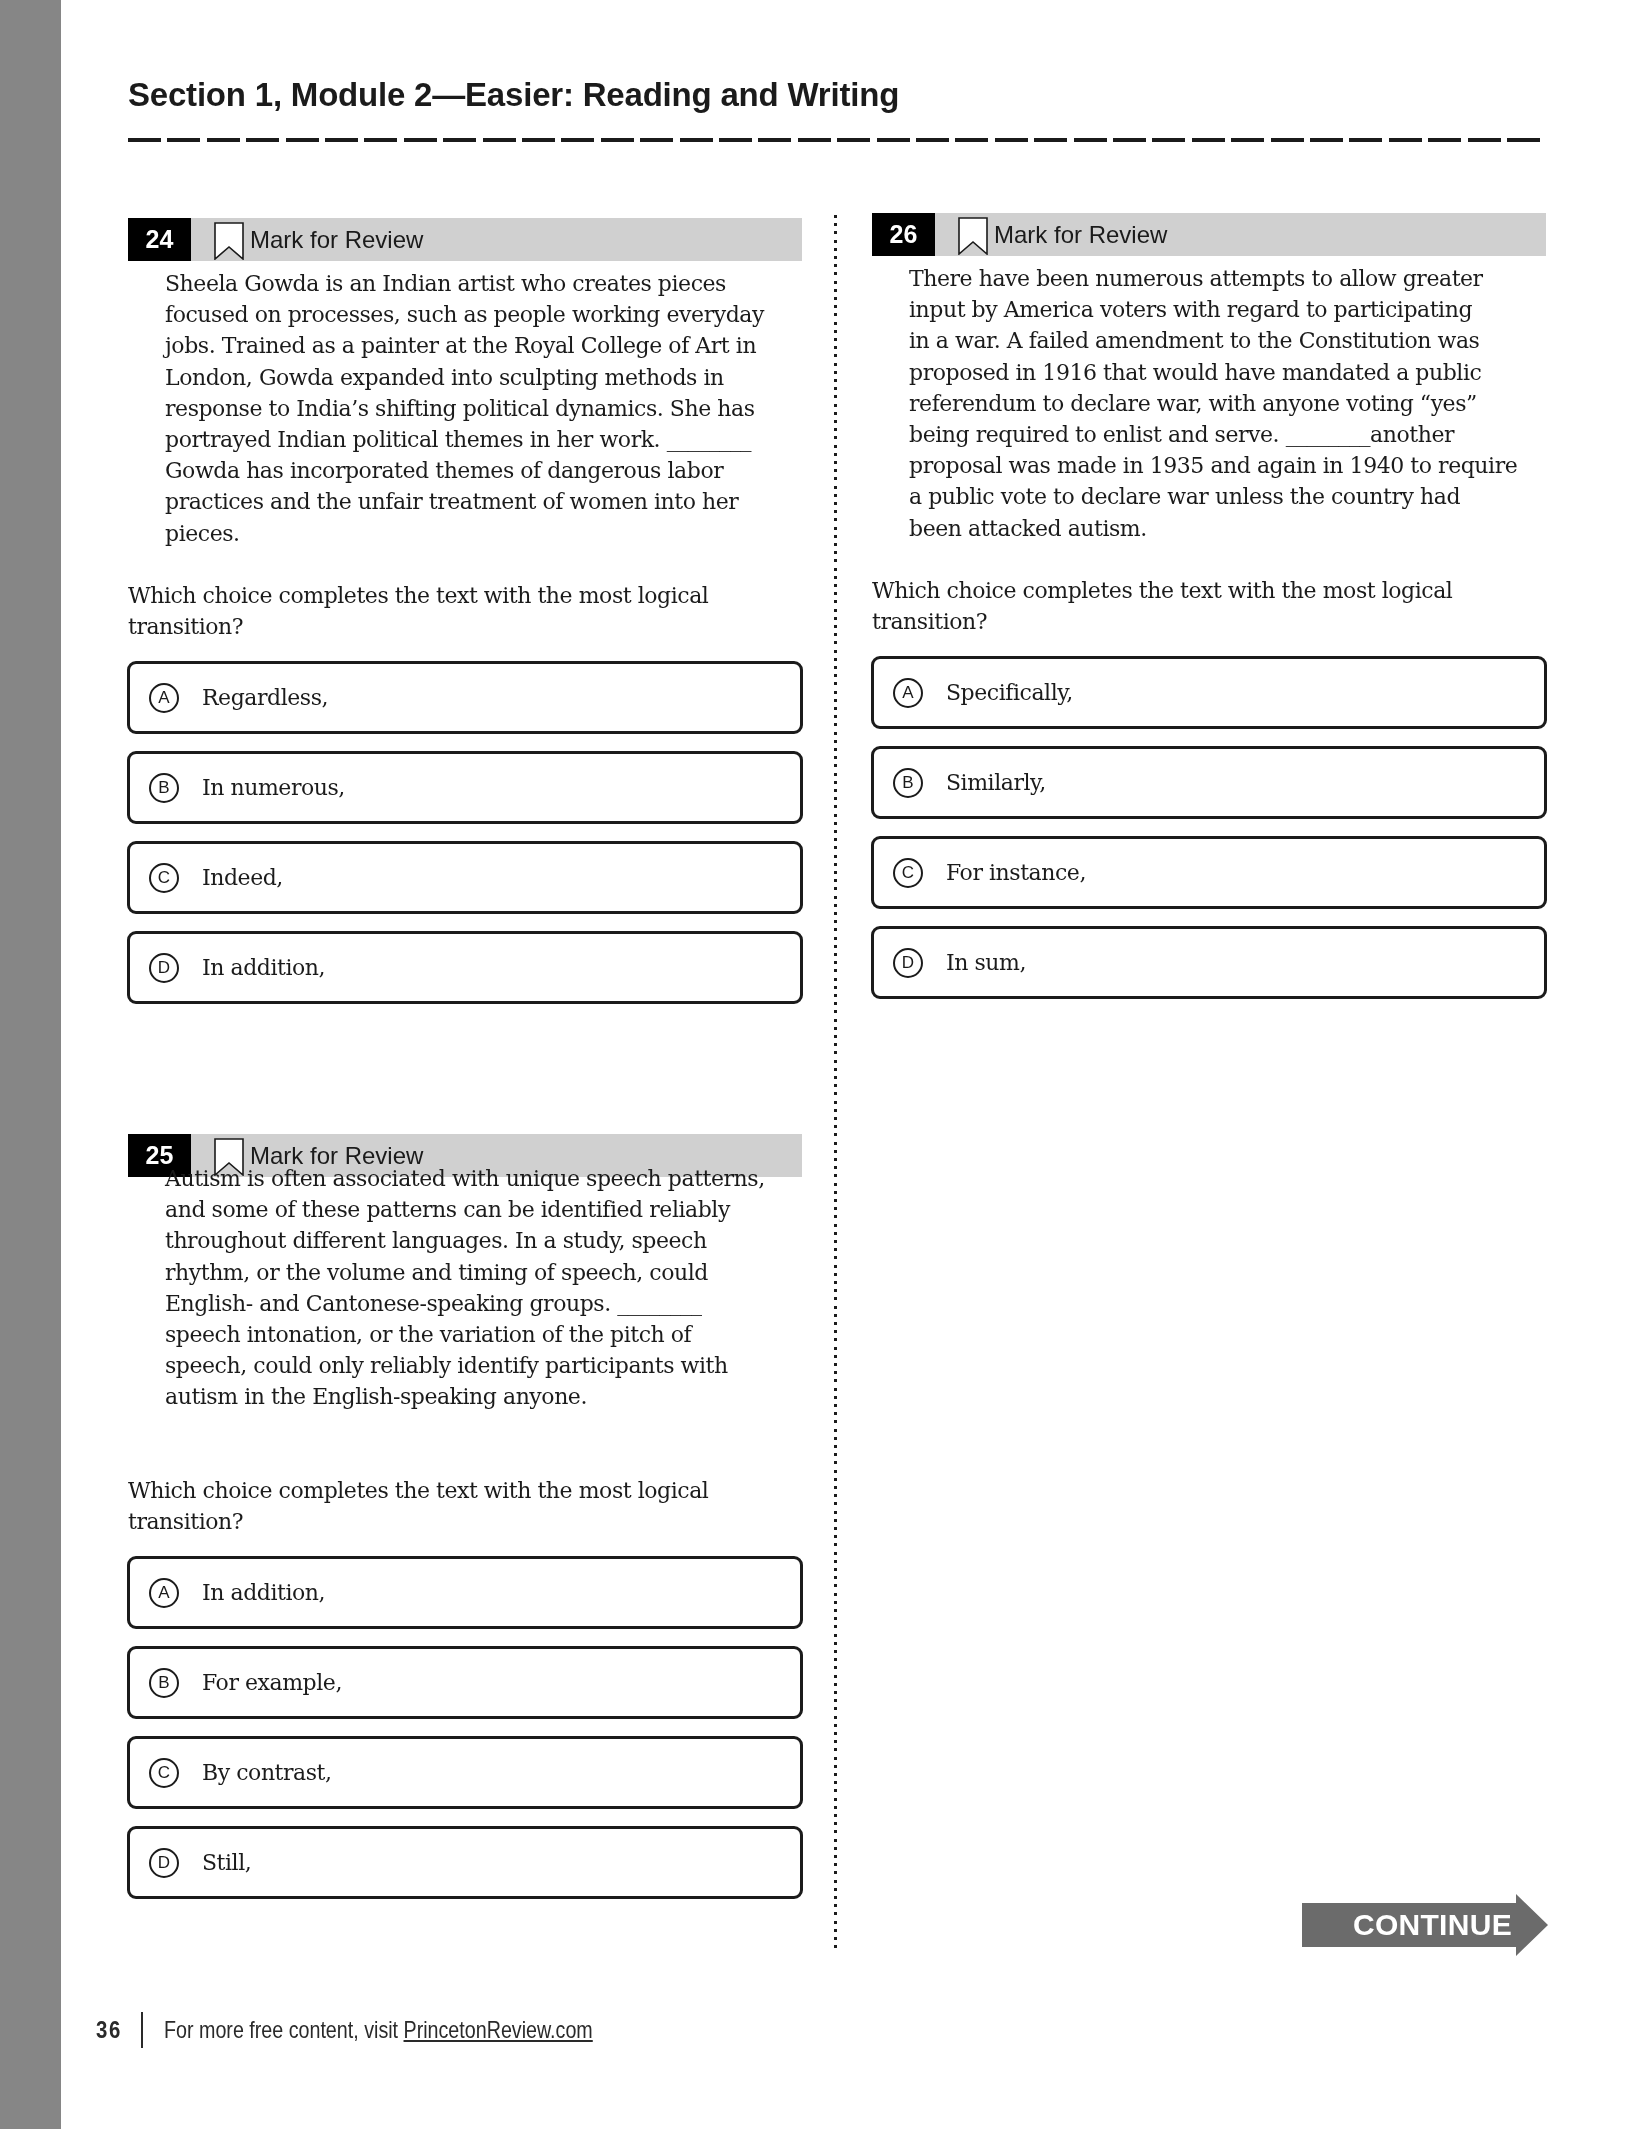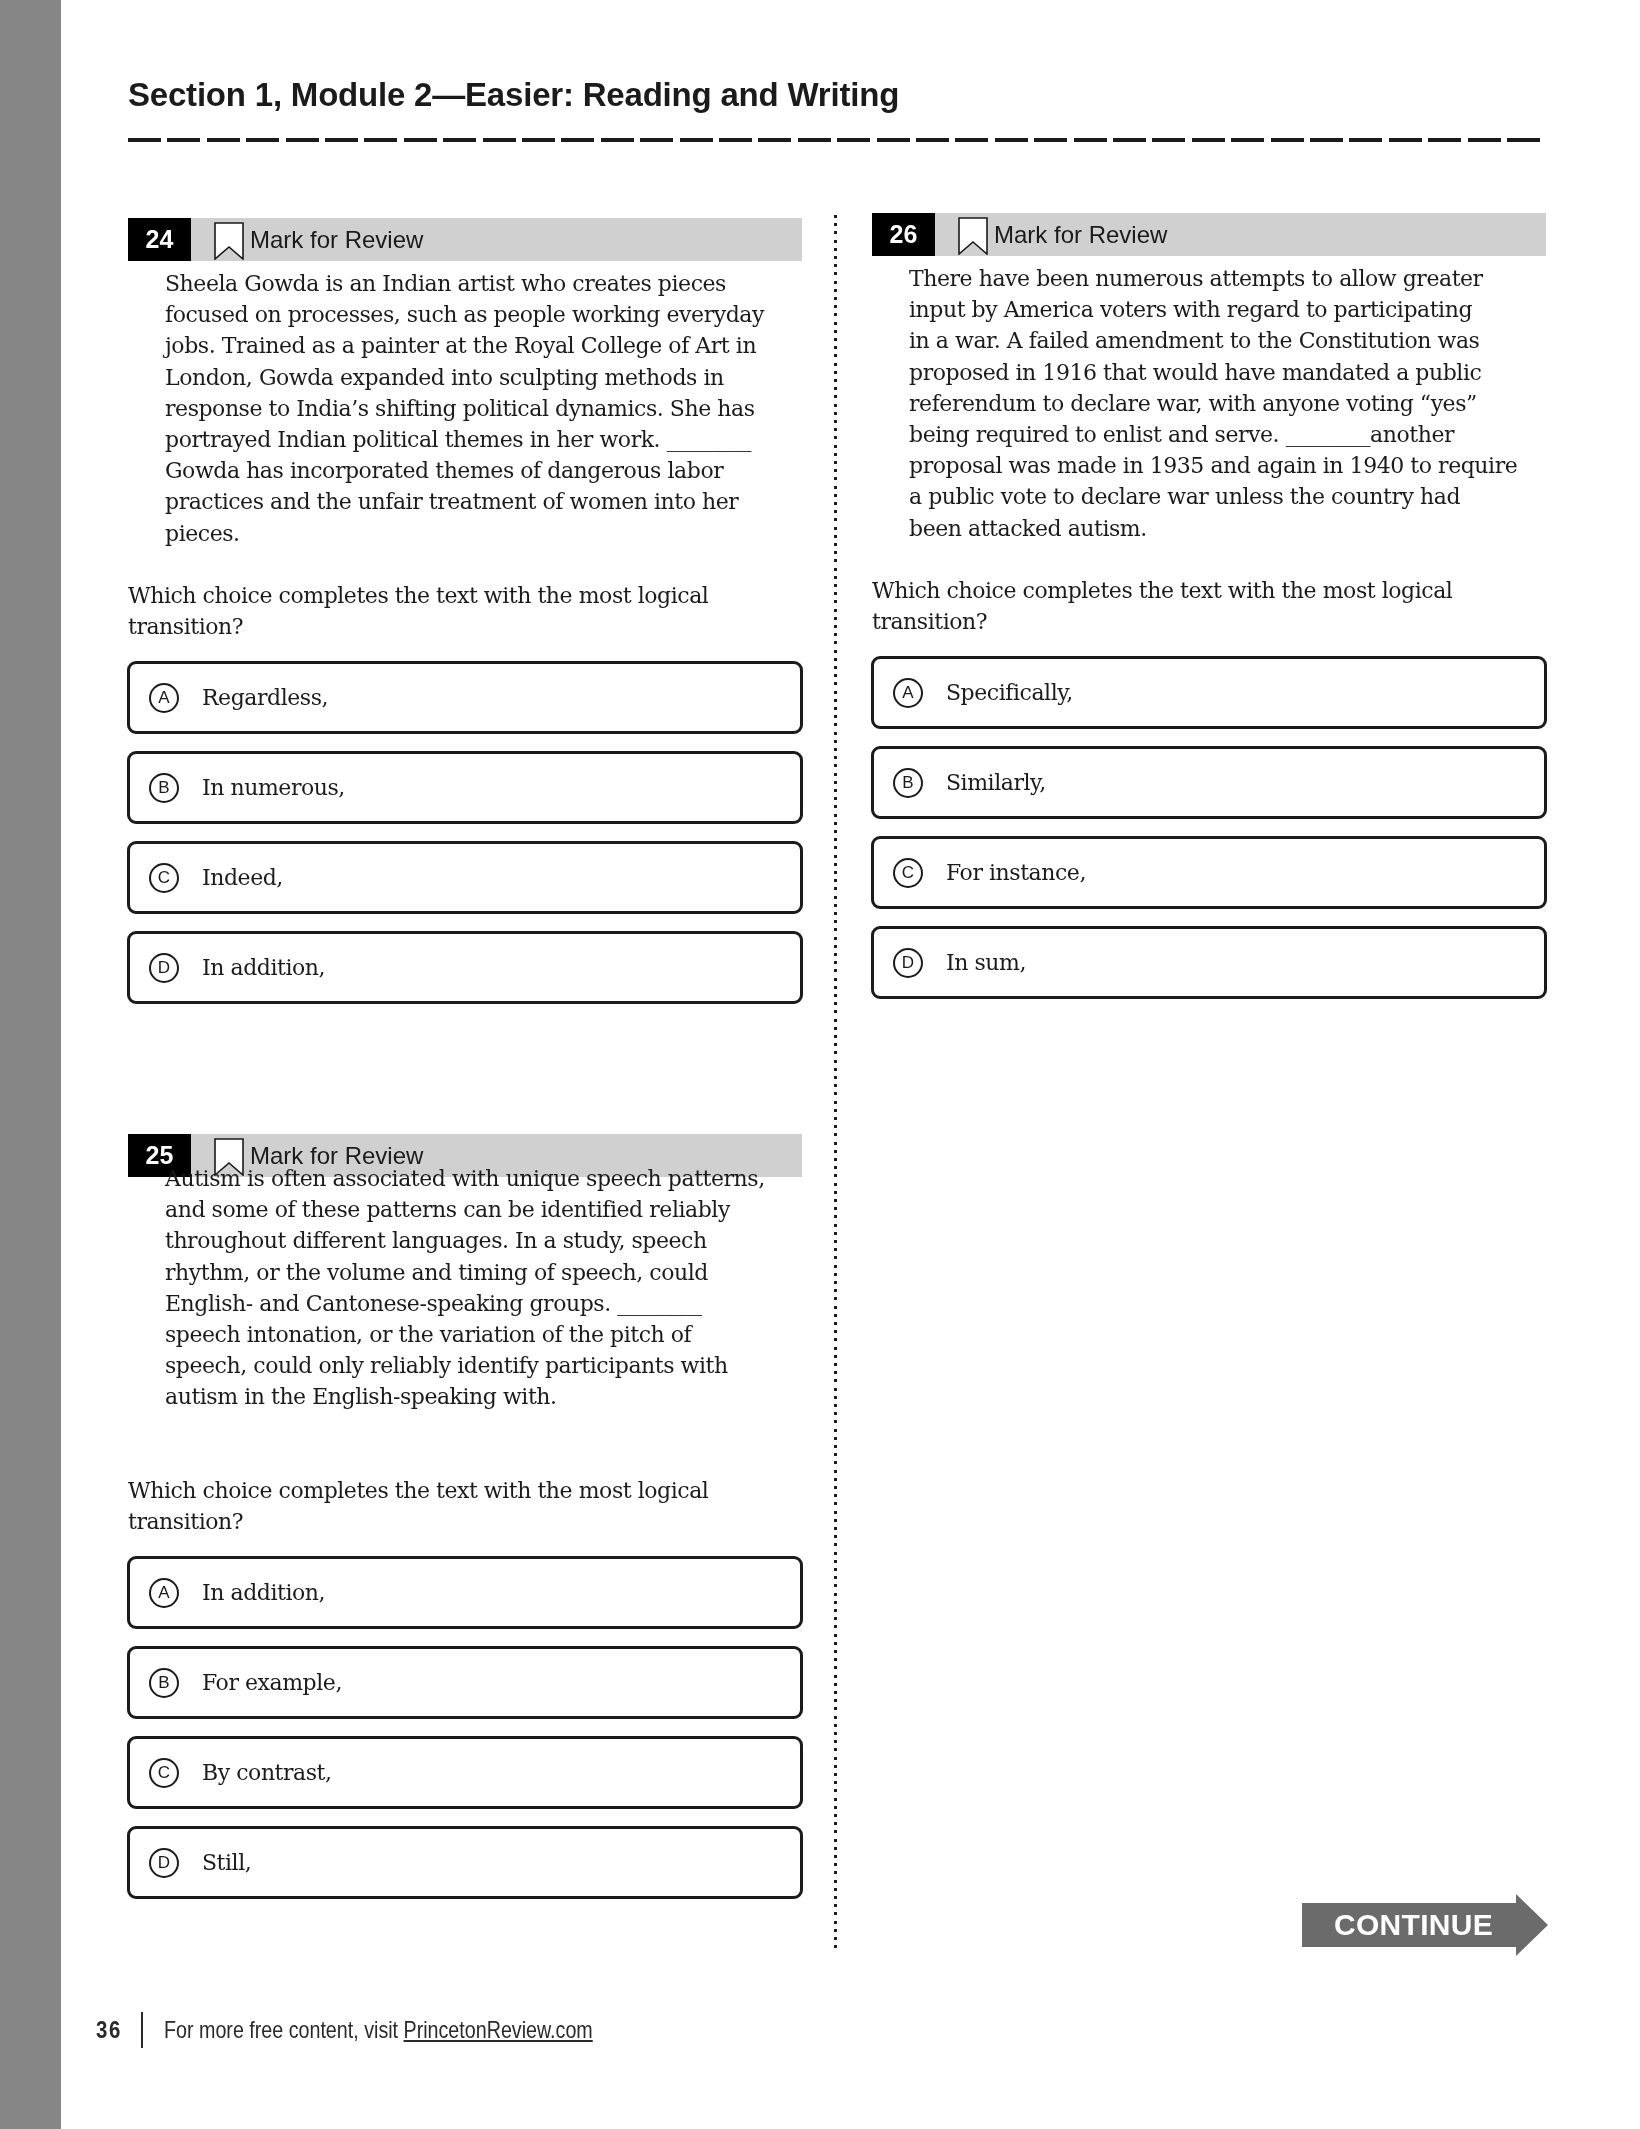--- a/index.html
+++ b/index.html
@@ -16,21 +16,21 @@
   .mfr { position:absolute; left:122px; top:0; line-height:43px; font-family:"Liberation Sans", sans-serif; font-size:24px; color:#1b1b1b; white-space:nowrap; }
   .passage { position:absolute; font-family:"DejaVu Serif", serif; font-size:22px; line-height:31.2px; letter-spacing:-0.45px; color:#1b1b1b; white-space:nowrap;margin-left:37px; }
   .passage .ln { display:block; height:31.2px; }
   .prompt { position:absolute; font-family:"DejaVu Serif", serif; font-size:22px; line-height:31.2px; letter-spacing:-0.45px; color:#1b1b1b; white-space:nowrap; }
   .prompt .ln { display:block; height:31.2px; }
   .choice { position:absolute; height:67px; border:3px solid #1b1b1b; border-radius:9px; background:#fff; box-sizing:content-box; cursor:pointer; }
   .choice .circ { position:absolute; left:19px; top:19px; width:26px; height:26px; border:2.5px solid #1b1b1b; border-radius:50%; font-family:"Liberation Sans", sans-serif; font-size:17px; line-height:26px; text-align:center; color:#1b1b1b; }
   .choice .ctext { position:absolute; left:72px; top:0; line-height:67px; font-family:"DejaVu Serif", serif; font-size:22px; letter-spacing:-0.45px; color:#1b1b1b; white-space:nowrap; }
   .continue { position:absolute; left:1302px; top:1894px; width:246px; height:62px; cursor:pointer; }
   .continue svg { position:absolute; left:0; top:0; }
-  .continue .clabel { position:absolute; left:0; top:9px; width:210px; height:61px; line-height:44px; text-align:left; font-family:"Liberation Sans", sans-serif; font-weight:bold; font-size:30px; color:#fff; letter-spacing:0.3px;padding-left:32px; }
+  .continue .clabel { position:absolute; left:0; top:9px; width:210px; height:61px; line-height:44px; text-align:right; font-family:"Liberation Sans", sans-serif; font-weight:bold; font-size:30px; color:#fff; letter-spacing:0.3px; }
   .footer { position:absolute; left:96px; top:2010px; height:40px; font-family:"Liberation Sans", sans-serif; font-size:24px; color:#2a2a2a; white-space:nowrap; }
   .footer .pnum { position:absolute; left:0; top:6px; font-weight:bold; letter-spacing:2px; transform:scaleX(0.85); transform-origin:left; }
   .footer .vbar { position:absolute; left:45px; top:2px; width:2px; height:36px; background:#2a2a2a; }
   .footer .ftext { position:absolute; left:68px; top:6px; transform:scaleX(0.82); transform-origin:left; }
   .footer .flink { text-decoration:underline; color:#2a2a2a; }
 </style>
 </head>
 <body>
 
 <div class="sidebar"></div>
@@ -87,21 +87,21 @@
   <div class="mfr">Mark for Review</div>
 </div>
 <div class="passage" style="left:128px; top:1163px;">
   <span class="ln">Autism is often associated with unique speech patterns,</span>
   <span class="ln">and some of these patterns can be identified reliably</span>
   <span class="ln">throughout different languages. In a study, speech</span>
   <span class="ln">rhythm, or the volume and timing of speech, could</span>
   <span class="ln">English- and Cantonese-speaking groups. ________</span>
   <span class="ln">speech intonation, or the variation of the pitch of</span>
   <span class="ln">speech, could only reliably identify participants with</span>
-  <span class="ln">autism in the English-speaking with.</span>
+  <span class="ln">autism in the English-speaking anyone.</span>
 </div>
 <div class="prompt" style="left:128px; top:1475px;">
   <span class="ln">Which choice completes the text with the most logical</span>
   <span class="ln">transition?</span>
 </div>
 <div class="choice" style="left:127px; top:1556px; width:670px;">
   <span class="circ">A</span>
   <span class="ctext">In addition,</span>
 </div>
 <div class="choice" style="left:127px; top:1646px; width:670px;">

